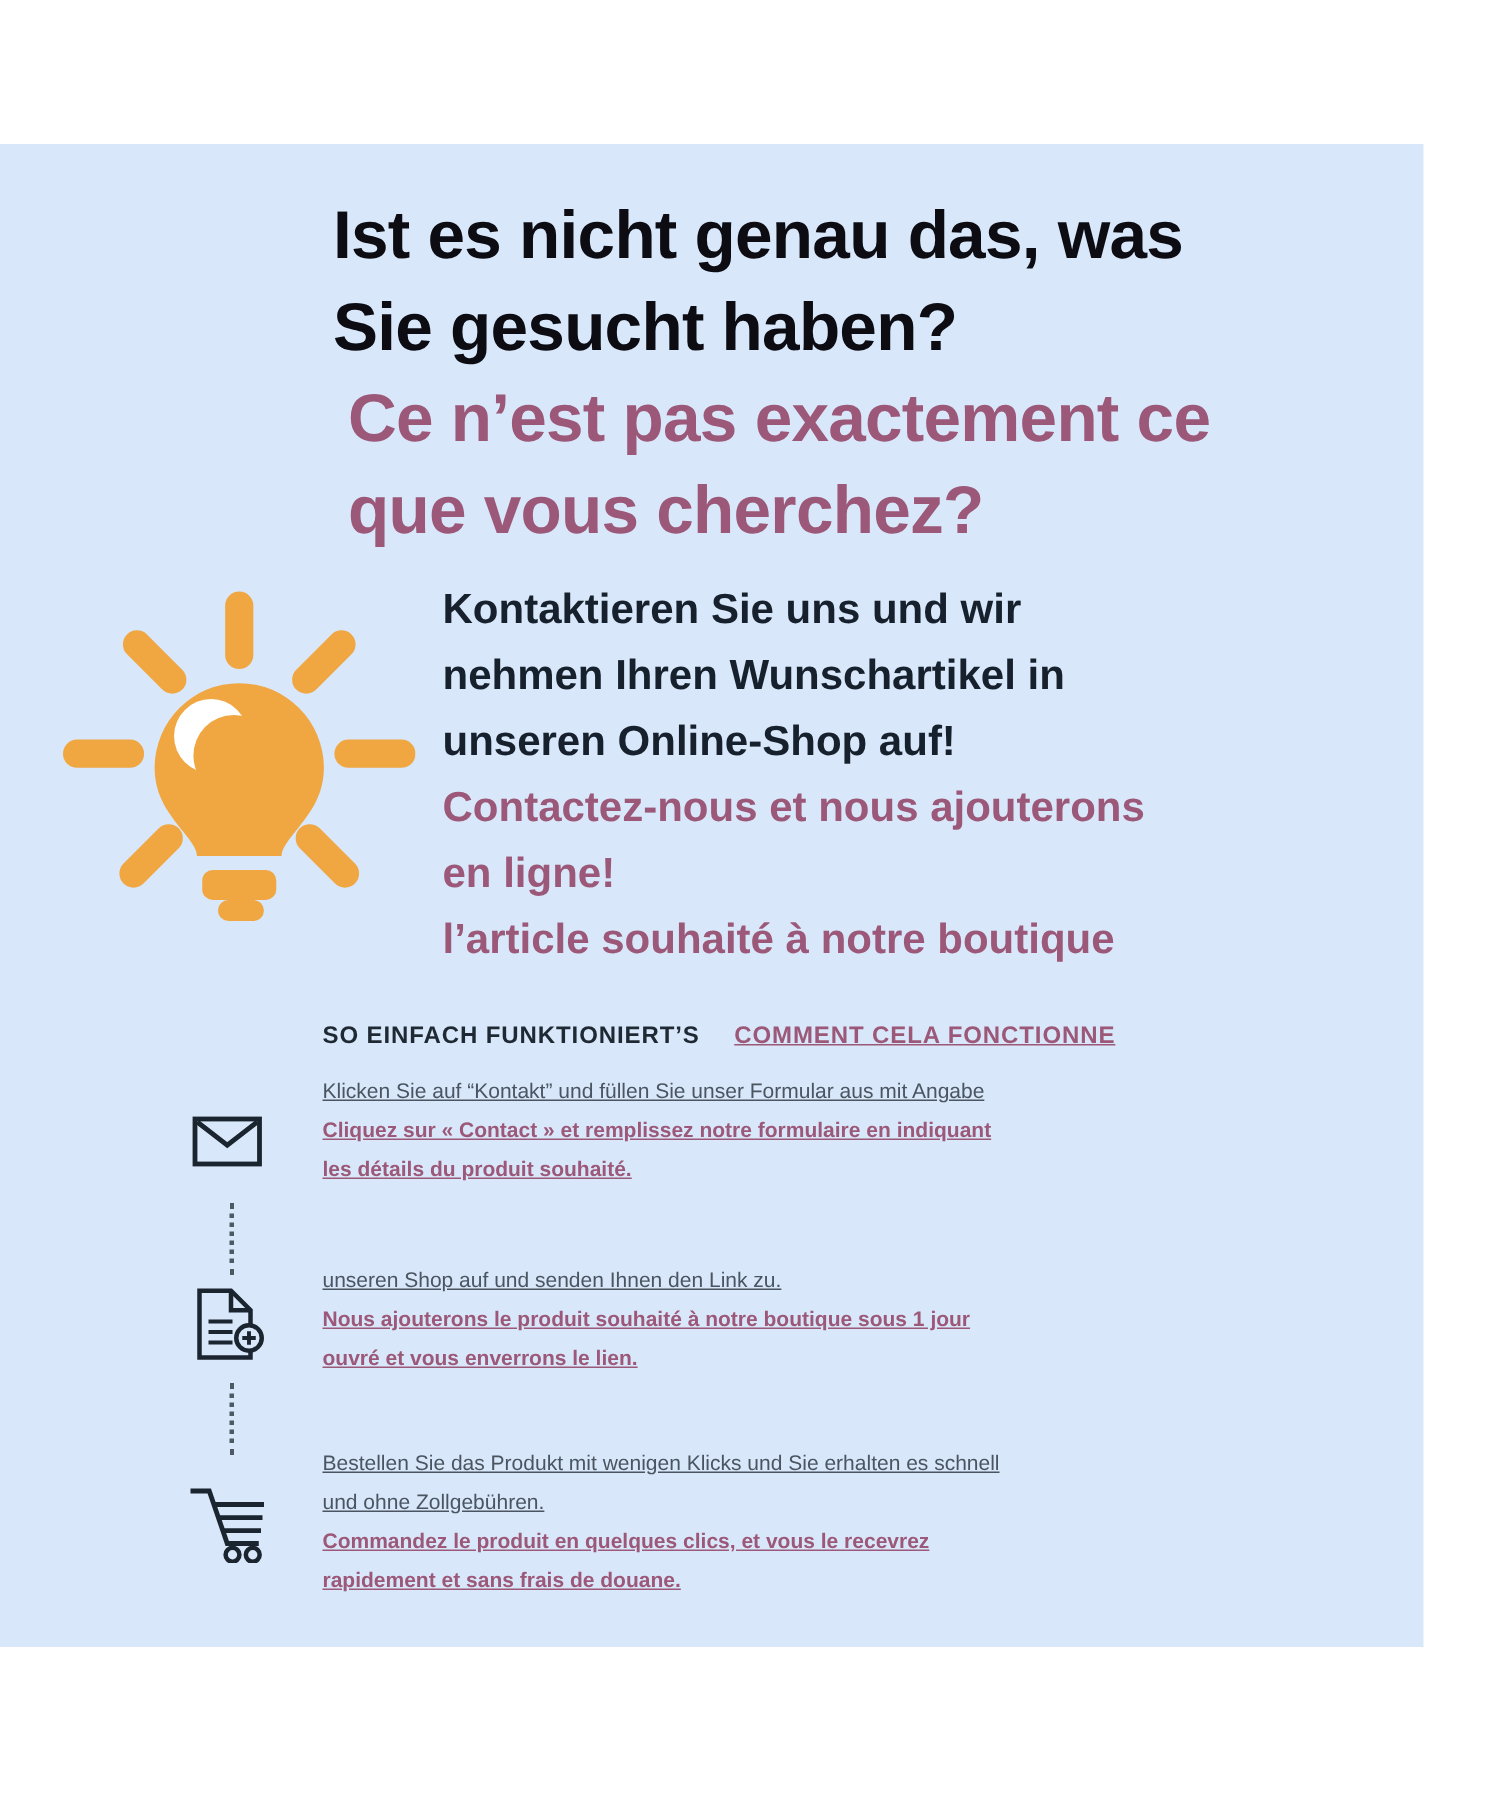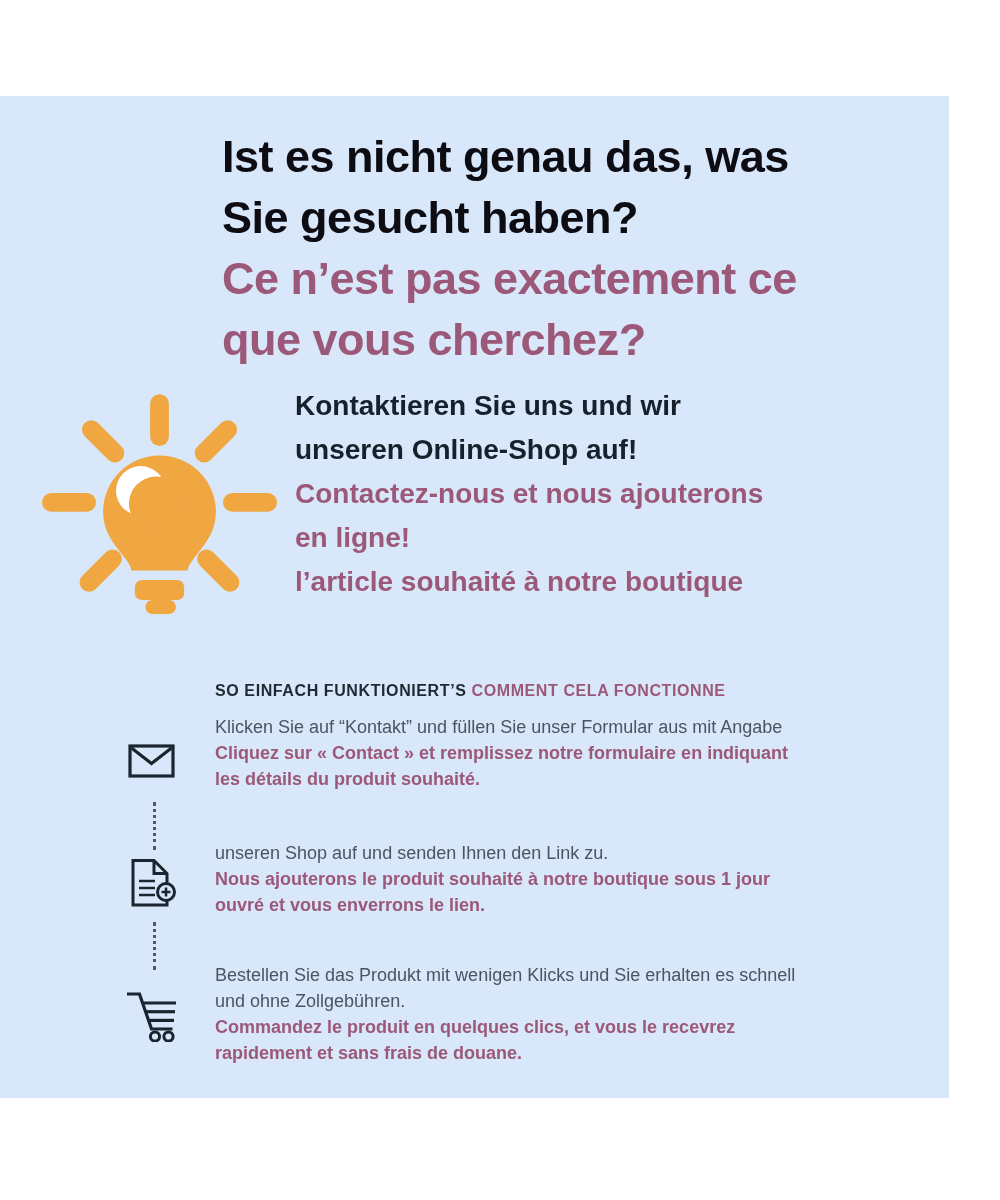--- a/index.html
+++ b/index.html
@@ -7,28 +7,28 @@
     position:relative;width:1000px;height:1200px;background:#ffffff;overflow:hidden;
     font-family:"Liberation Sans","DejaVu Sans",sans-serif;
   }
   .panel{
     position:absolute;left:0;top:96px;width:949px;height:1002px;
     background:var(--panel-bg,#d8e7f9);
   }
   .abs{position:absolute;}
   .hline{white-space:nowrap;font-weight:700;font-size:45px;line-height:61px;letter-spacing:-0.5px;}
   .hline.de{color:var(--heading-de,#0c0c12);}
-  .hline.fr{color:var(--accent-mauve,#9c5878);}
+  .hline.fr{color:var(--accent-mauve,#9c5878);margin-left:10px;}
   .iline{white-space:nowrap;font-weight:700;font-size:28px;line-height:44px;}
   .iline.de{color:var(--intro-de,#16212d);}
   .iline.fr{color:var(--accent-mauve,#9c5878);}
   .subheading{white-space:nowrap;font-size:16px;font-weight:700;letter-spacing:0.6px;}
   .subheading .de{color:var(--subheading-de,#1e2933);}
-  .subheading .fr{color:var(--accent-mauve,#9c5878);}
-  .sline{white-space:nowrap;font-size:18px;line-height:26px;}
+  .subheading .fr{color:var(--accent-mauve,#9c5878);margin-left:18px;text-decoration:underline;}
+  .sline{white-space:nowrap;font-size:14px;line-height:26px;text-decoration:underline;}
   .sline.de{color:var(--step-de,#4a5561);font-weight:400;}
   .sline.fr{color:var(--accent-mauve,#9c5878);font-weight:700;}
   .dotted{width:0;border-left:3px dotted var(--connector,#4d5a66);}
   .icon-stroke{stroke:var(--icon-stroke,#1b2530);fill:none;}
   .bulb-fill{fill:var(--bulb-orange,#f0a742);}
   .bulb-ray{stroke:var(--bulb-orange,#f0a742);stroke-width:8;stroke-linecap:round;fill:none;}
 </style>
 </head>
 <body>
 
@@ -52,20 +52,21 @@
       <path class="bulb-ray" d="M80,81 L70,71"></path>
       <path class="bulb-fill" d="M50,27 a24,24 0 0,0 -24,24 c0,8 4,13 8,18 c2,2.5 4,5 4,7 h24 c0,-2 2,-4.5 4,-7 c4,-5 8,-10 8,-18 a24,24 0 0,0 -24,-24 z"></path>
       <circle cx="42" cy="42" r="10.5" fill="#ffffff"></circle>
       <circle class="bulb-fill" cx="48.5" cy="47.5" r="11.5"></circle>
       <rect class="bulb-fill" x="39.5" y="80" width="21" height="8.5" rx="3"></rect>
       <rect class="bulb-fill" x="44" y="88.5" width="13" height="6" rx="3"></rect>
     </svg>
 
     <div class="abs" style="left:295px;top:288px;">
       <div class="iline de">Kontaktieren Sie uns und wir</div>
+      <div class="iline de">nehmen Ihren Wunschartikel in</div>
       <div class="iline de">unseren Online-Shop auf!</div>
       <div class="iline fr">Contactez-nous et nous ajouterons</div>
       <div class="iline fr">en ligne!</div>
       <div class="iline fr">l’article souhaité à notre boutique</div>
     </div>
 
     <div class="abs subheading" style="left:215px;top:586px;">
       <span class="de">SO EINFACH FUNKTIONIERT’S</span>
       <span class="fr">COMMENT CELA FONCTIONNE</span>
     </div>

